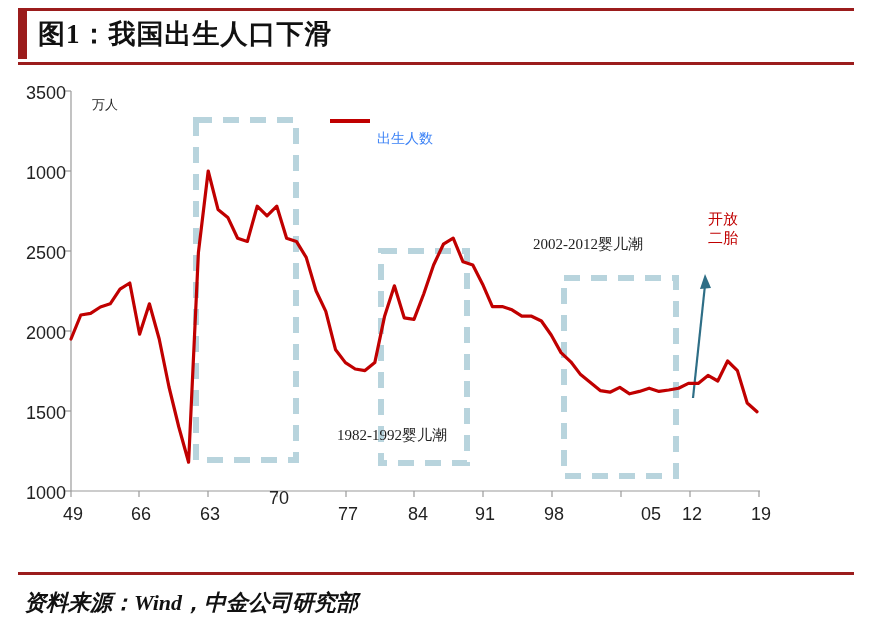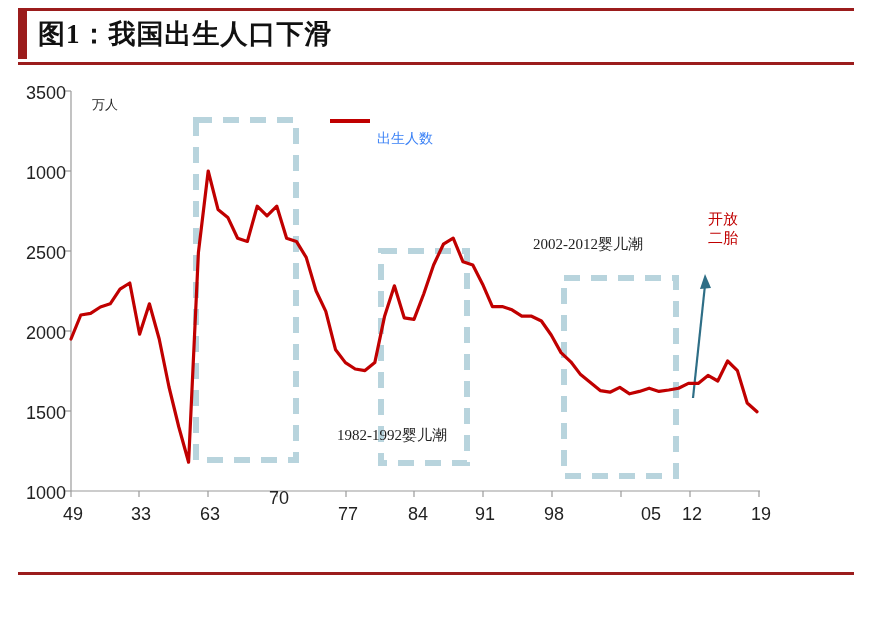--- a/index.html
+++ b/index.html
@@ -122,21 +122,21 @@
     </svg>
 
     <div class="axis-label" style="left:26px;top:13px;">3500</div>
     <div class="axis-label" style="left:26px;top:93px;">1000</div>
     <div class="axis-label" style="left:26px;top:173px;">2500</div>
     <div class="axis-label" style="left:26px;top:253px;">2000</div>
     <div class="axis-label" style="left:26px;top:333px;text-align:right;">1500</div>
     <div class="axis-label" style="left:26px;top:413px;">1000</div>
 
     <div class="axis-label" style="left:63px;top:434px;">49</div>
-    <div class="axis-label" style="left:131px;top:434px;">33</div>
+    <div class="axis-label" style="left:131px;top:434px;">66</div>
     <div class="axis-label" style="left:200px;top:434px;">63</div>
     <div class="axis-label" style="left:269px;top:418px;">70</div>
     <div class="axis-label" style="left:338px;top:434px;">77</div>
     <div class="axis-label" style="left:408px;top:434px;">84</div>
     <div class="axis-label" style="left:475px;top:434px;">91</div>
     <div class="axis-label" style="left:544px;top:434px;">98</div>
     <div class="axis-label" style="left:613px;top:434px;margin-left:28px;">05</div>
     <div class="axis-label" style="left:682px;top:434px;">12</div>
     <div class="axis-label" style="left:751px;top:434px;">19</div>
 
@@ -149,13 +149,14 @@
 
     <div class="annot annot-1982">1982-1992婴儿潮</div>
     <div class="annot annot-2002">2002-2012婴儿潮</div>
     <div class="annot annot-open">
       <div>开放</div>
       <div>二胎</div>
     </div>
   </div>
 
   <div class="footer-rule"></div>
+  <div class="footer-text">资料来源：Wind，中金公司研究部</div>
 </div>
 
 </body></html>

